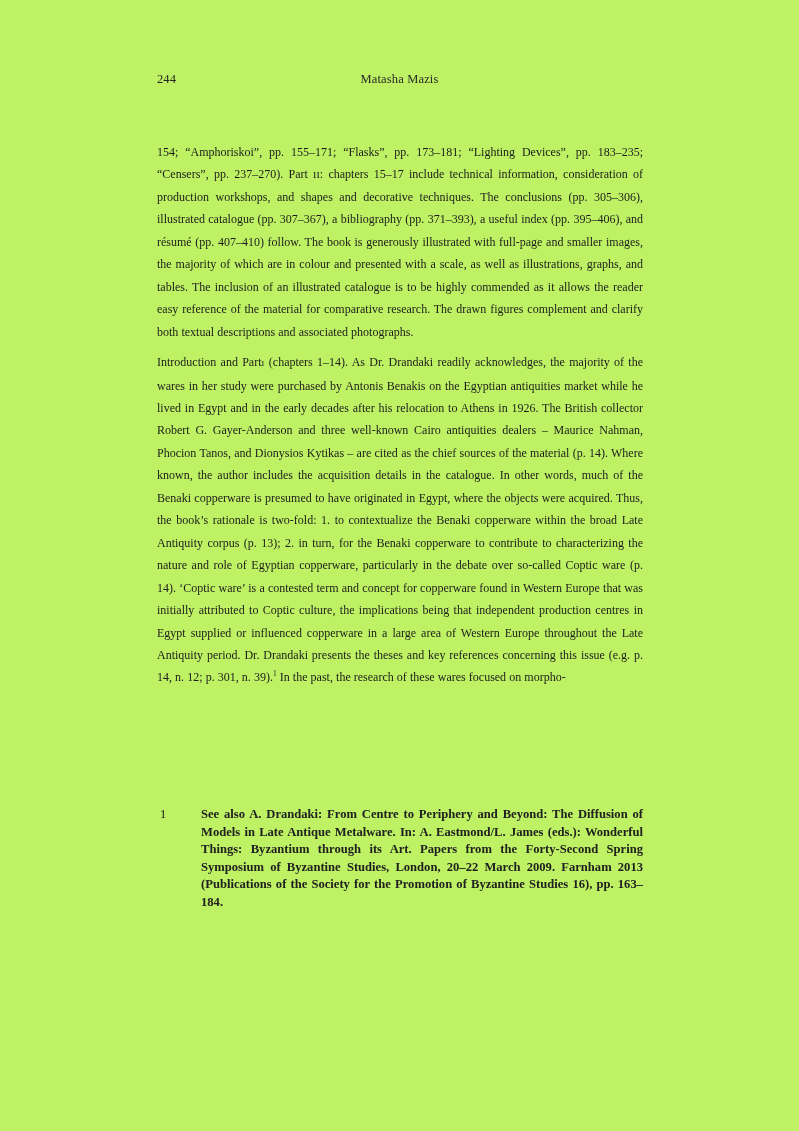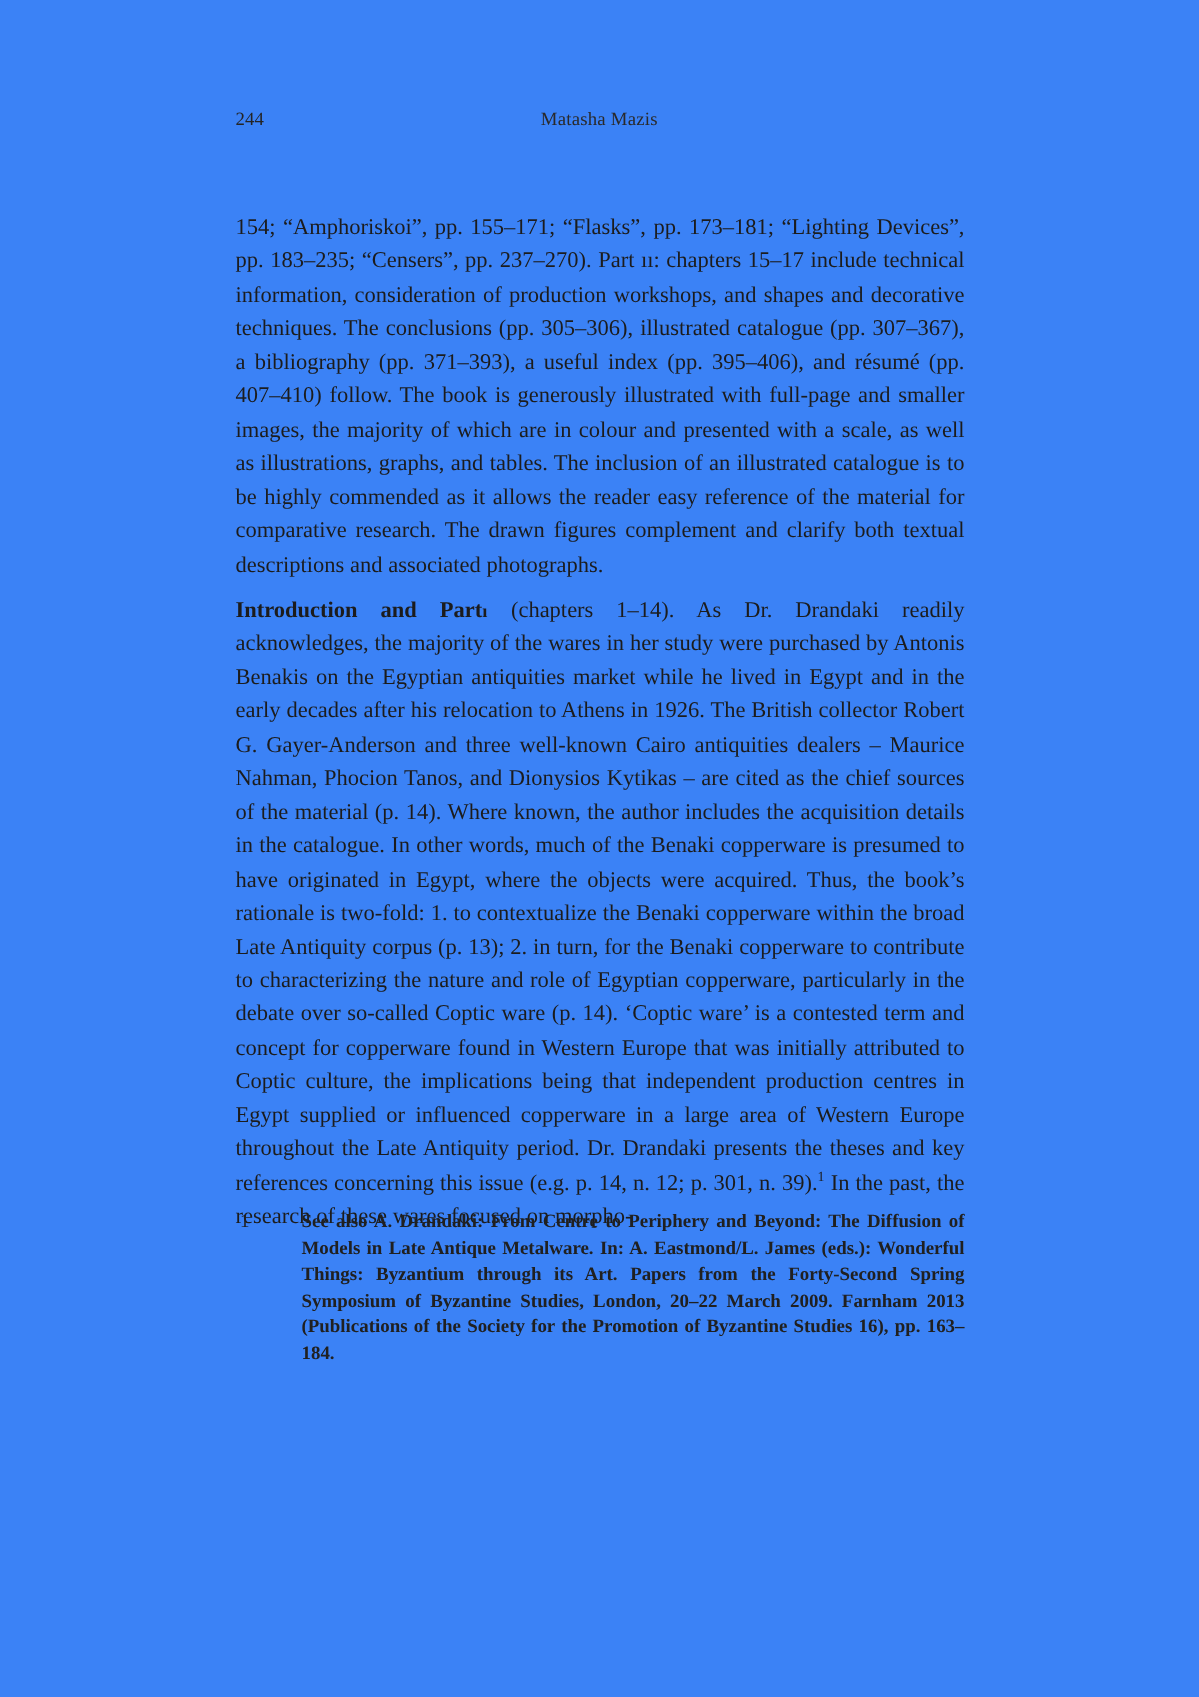--- a/index.html
+++ b/index.html
@@ -15,21 +15,21 @@
     font-family: "Liberation Serif", "DejaVu Serif", serif;
     color: #1a1a1a;
     overflow: hidden;
   }
 
   .page {
     position: absolute;
     left: 0; top: 0;
     width: 799px;
     height: 1131px;
-    background: #3b82f6;
+    background: #bef264;
   }
 
   
   .running-header {
     position: absolute;
     left: 157px;
     top: 70px;
     width: 485px;
     height: 20px;
   }
@@ -58,33 +58,33 @@
   .textblock {
     position: absolute;
     left: 157px;
     top: 141px;
     width: 486px;
   }
 
   p.body-par {
     margin: 0 0 8px 0;
     padding: 0;
-    font-size: 15px;
+    font-size: 12px;
     line-height: 22.45px;
     text-align: justify;
     text-justify: inter-word;
     color: #1c1c1c;
     hyphens: none;
     -webkit-hyphens: none;
     word-spacing: 0.1px;
   }
   p.body-par:last-child { margin-bottom: 0; }
 
   .run-head-bold {
-    font-weight: bold;
+    font-weight: normal;
   }
   .smallcap {
     font-size: 0.82em;
     letter-spacing: 0.3px;
   }
   sup.fnref {
     font-size: 0.62em;
     vertical-align: super;
     line-height: 0;
   }

